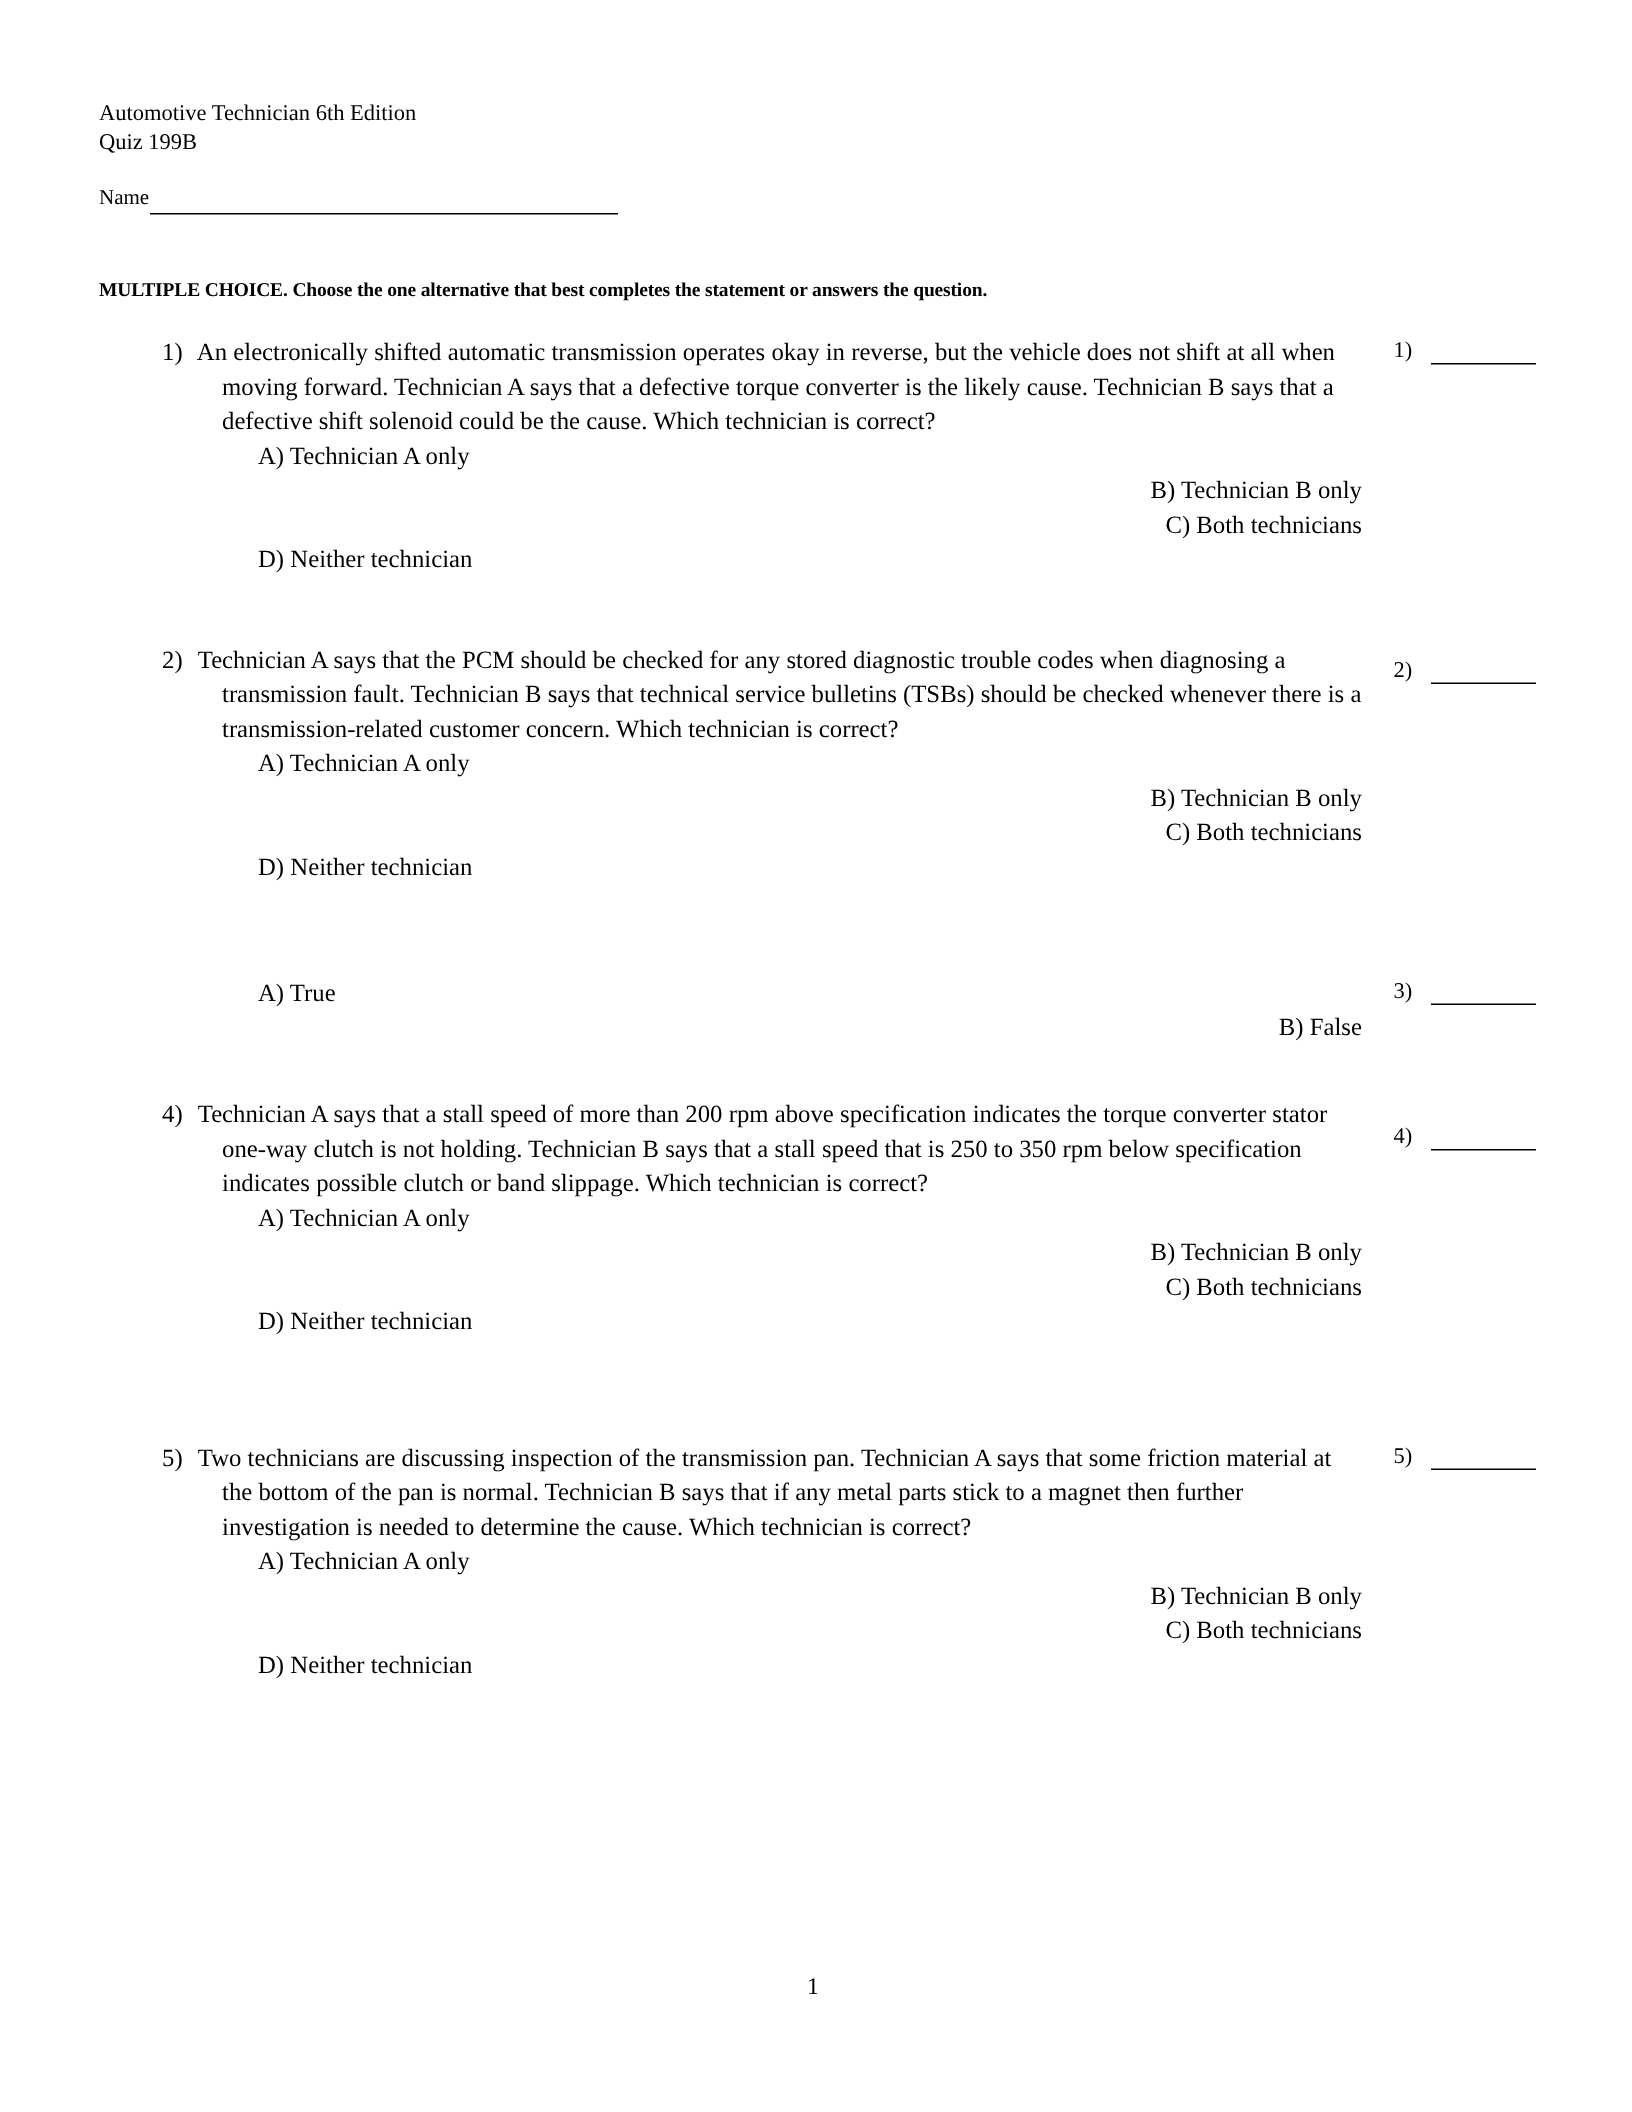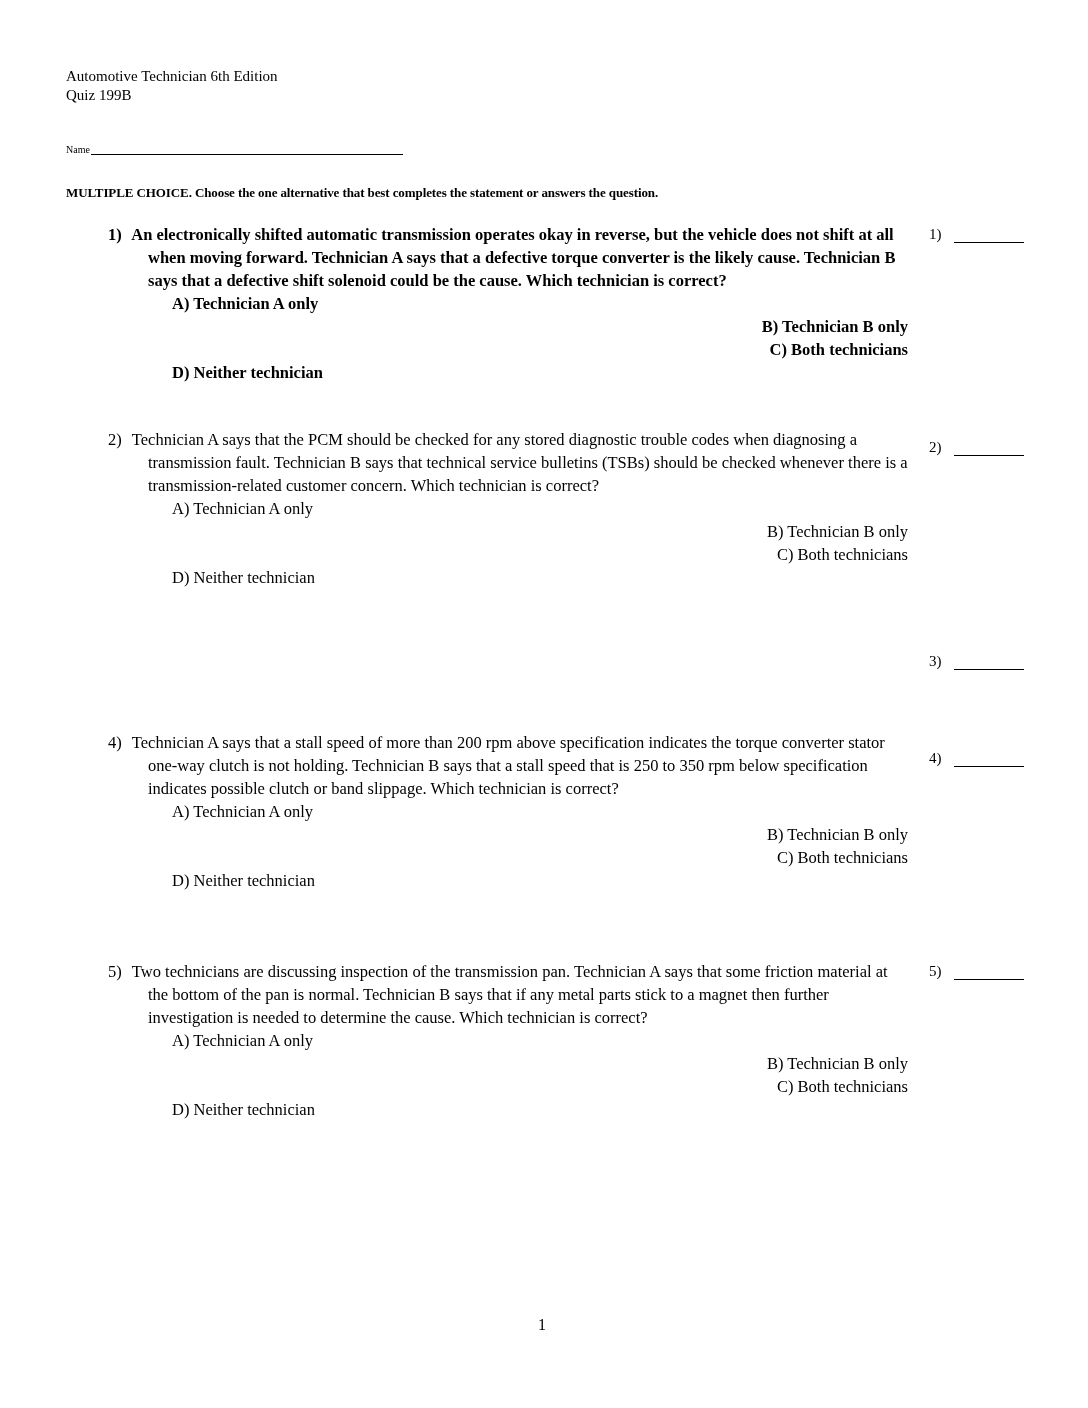--- a/index.html
+++ b/index.html
@@ -1,21 +1,21 @@
 <!DOCTYPE html>
 <html><head>
 <meta charset="utf-8">
 <style>
   html, body { margin: 0; padding: 0; background: #ffffff; }
   body {
     width: 1088px; height: 1408px; position: relative; overflow: hidden;
     font-family: "Liberation Serif", "DejaVu Serif", serif; color: #000;
   }
   .header { position: absolute; left: 66px; top: 67px; font-size: 15px; line-height: 19px; }
-  .name-row { position: absolute; left: 66px; top: 125px; font-size: 10px; display: flex; align-items: flex-end; margin-top: 12px; }
+  .name-row { position: absolute; left: 66px; top: 125px; font-size: 14px; display: flex; align-items: flex-start; }
   .name-line { display: inline-block; width: 312px; border-bottom: 1px solid #000; height: 17px; margin-left: 1px; }
   .instructions { position: absolute; left: 66px; top: 185px; font-size: 13px; font-weight: bold; letter-spacing: -0.1px; white-space: nowrap; }
   .question { position: absolute; left: 128px; width: 780px; font-size: 16.5px; line-height: 23px; }
   .q-stem { padding-left: 20px; text-indent: -20px; }
   .q-num { display: inline-block; }
   .options { margin-left: 44px; }
   .opt { display: block; height: 23px; }
   .opt.indent { padding-left: 4px; text-align: right; }
   .answer-slot { position: absolute; left: 929px; font-size: 15px; display: flex; align-items: flex-end; }
   .answer-line { display: inline-block; width: 70px; border-bottom: 1.5px solid #000; margin-left: 12px; height: 14px; }
@@ -29,21 +29,21 @@
   <div>Quiz 199B</div>
 </div>
 
 <div class="name-row">
   <span>Name</span>
   <span class="name-line"></span>
 </div>
 
 <div class="instructions">MULTIPLE CHOICE.  Choose the one alternative that best completes the statement or answers the question.</div>
 
-<div class="question" style="top:223px;font-weight:bold;">
+<div class="question" style="top:223px;">
   <div class="q-stem">
     <span class="q-num">1)</span>
     <span>An electronically shifted automatic transmission operates okay in reverse, but the vehicle does not shift at all when moving forward. Technician A says that a defective torque converter is the likely cause.  Technician B says that a defective shift solenoid could be the cause. Which technician is correct?</span>
   </div>
   <div class="options">
     <span class="opt">A) Technician A only</span>
     <span class="opt indent">B) Technician B only</span>
     <span class="opt indent">C) Both technicians</span>
     <span class="opt">D) Neither technician</span>
   </div>
@@ -64,20 +64,24 @@
     <span class="opt indent">C) Both technicians</span>
     <span class="opt">D) Neither technician</span>
   </div>
 </div>
 <div class="answer-slot" style="top:439px;">
   <span>2)</span>
   <span class="answer-line"></span>
 </div>
 
 <div class="question" style="top:650px;">
+  <div class="options">
+    <span class="opt">A) True</span>
+    <span class="opt indent">B) False</span>
+  </div>
 </div>
 <div class="answer-slot" style="top:653px;">
   <span>3)</span>
   <span class="answer-line"></span>
 </div>
 
 <div class="question" style="top:707px;margin-top:24px;">
   <div class="q-stem">
     <span class="q-num">4)</span>
     <span>Technician A says that a stall speed of more than 200 rpm above specification indicates the torque converter stator one-way clutch is not holding. Technician B says that a stall speed that is 250 to 350 rpm below specification  indicates possible clutch or band slippage. Which technician is correct?</span>

